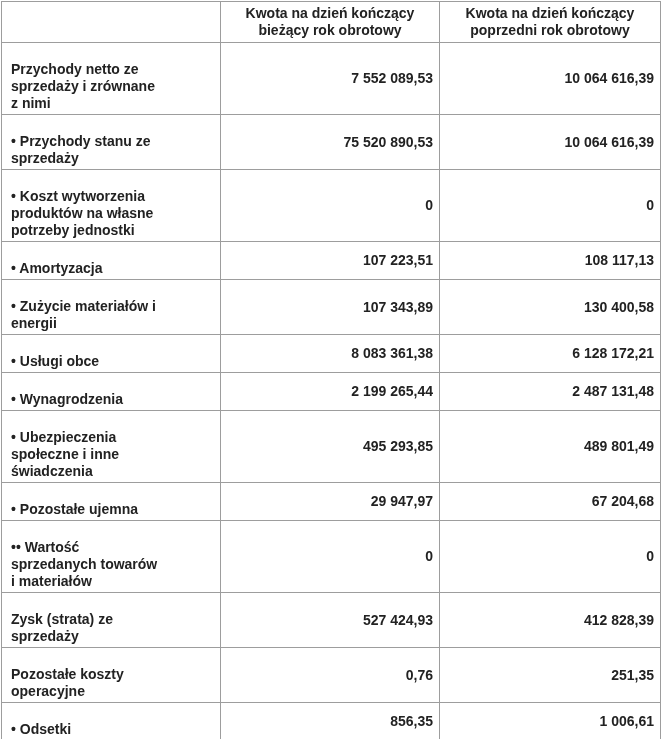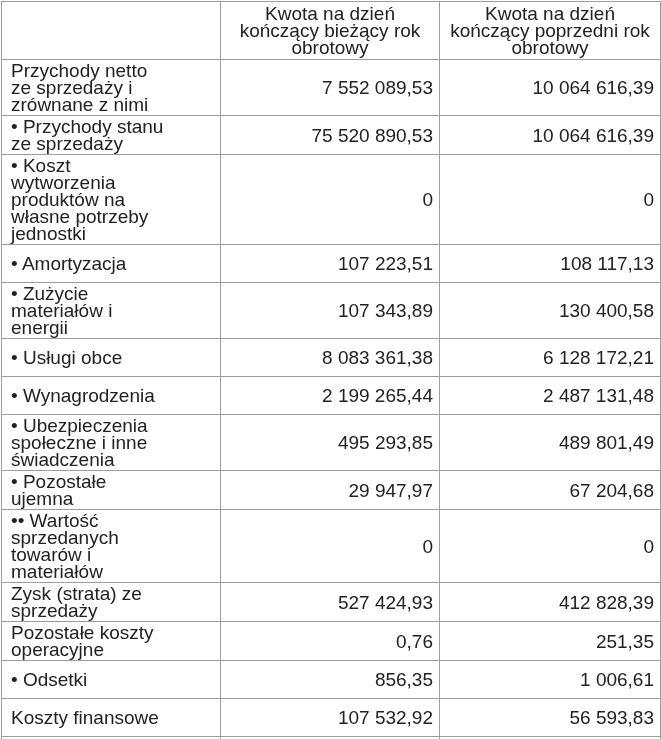--- a/index.html
+++ b/index.html
@@ -16,33 +16,33 @@
   }
   table.fin {
     border-collapse: collapse;
     table-layout: fixed;
     width: 659px;
     margin: 1px 0 0 1px;
   }
   table.fin th,
   table.fin td {
     border: 1px solid #9d9d9d;
-    font-size: 19px;
+    font-size: 14px;
     line-height: 17px;
-    font-weight: 400;
+    font-weight: 700;
     vertical-align: middle;
     overflow: hidden;
   }
   table.fin th.hdr {
     text-align: center;
     padding: 3px 8px;
   }
   table.fin td.label {
     text-align: left;
-    padding: 2px 56px 2px 9px;
+    padding: 18px 56px 2px 9px;
     word-wrap: break-word;
   }
   table.fin td.val {
     text-align: right;
     padding: 10px 6px;
     white-space: nowrap;
   }
 </style>
 </head>
 <body>

